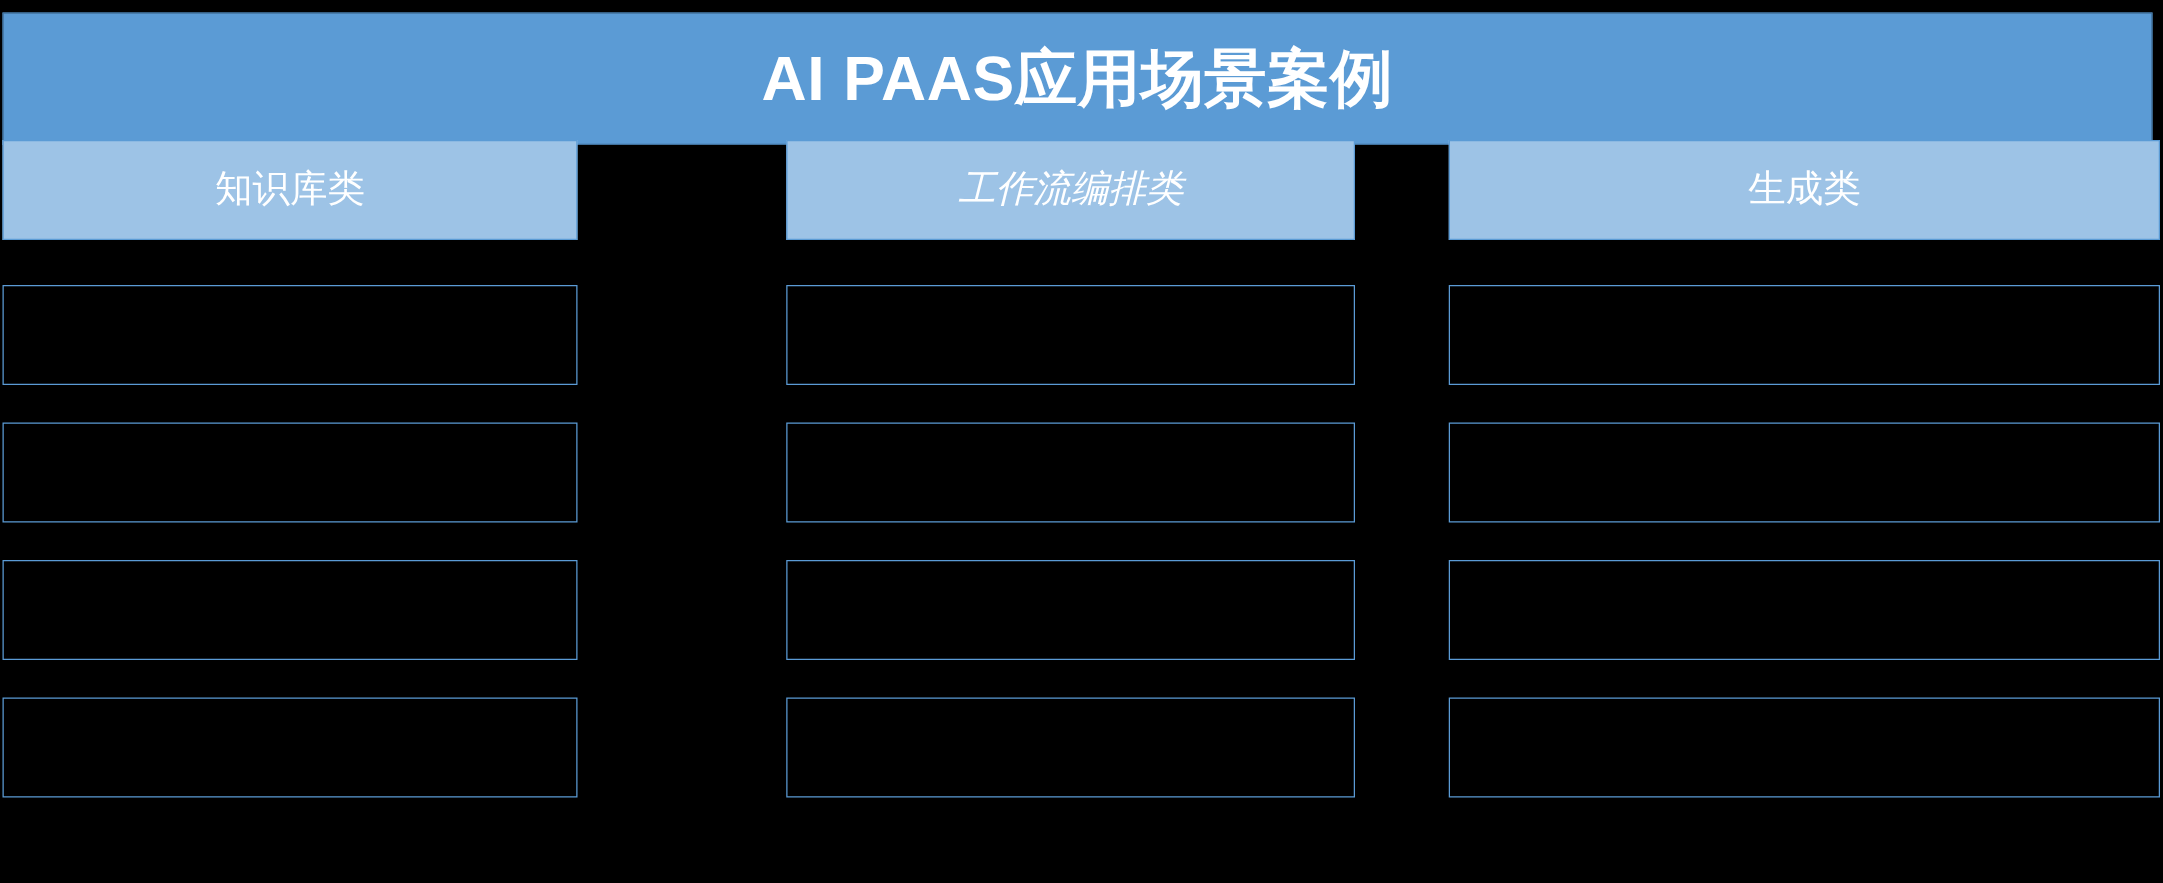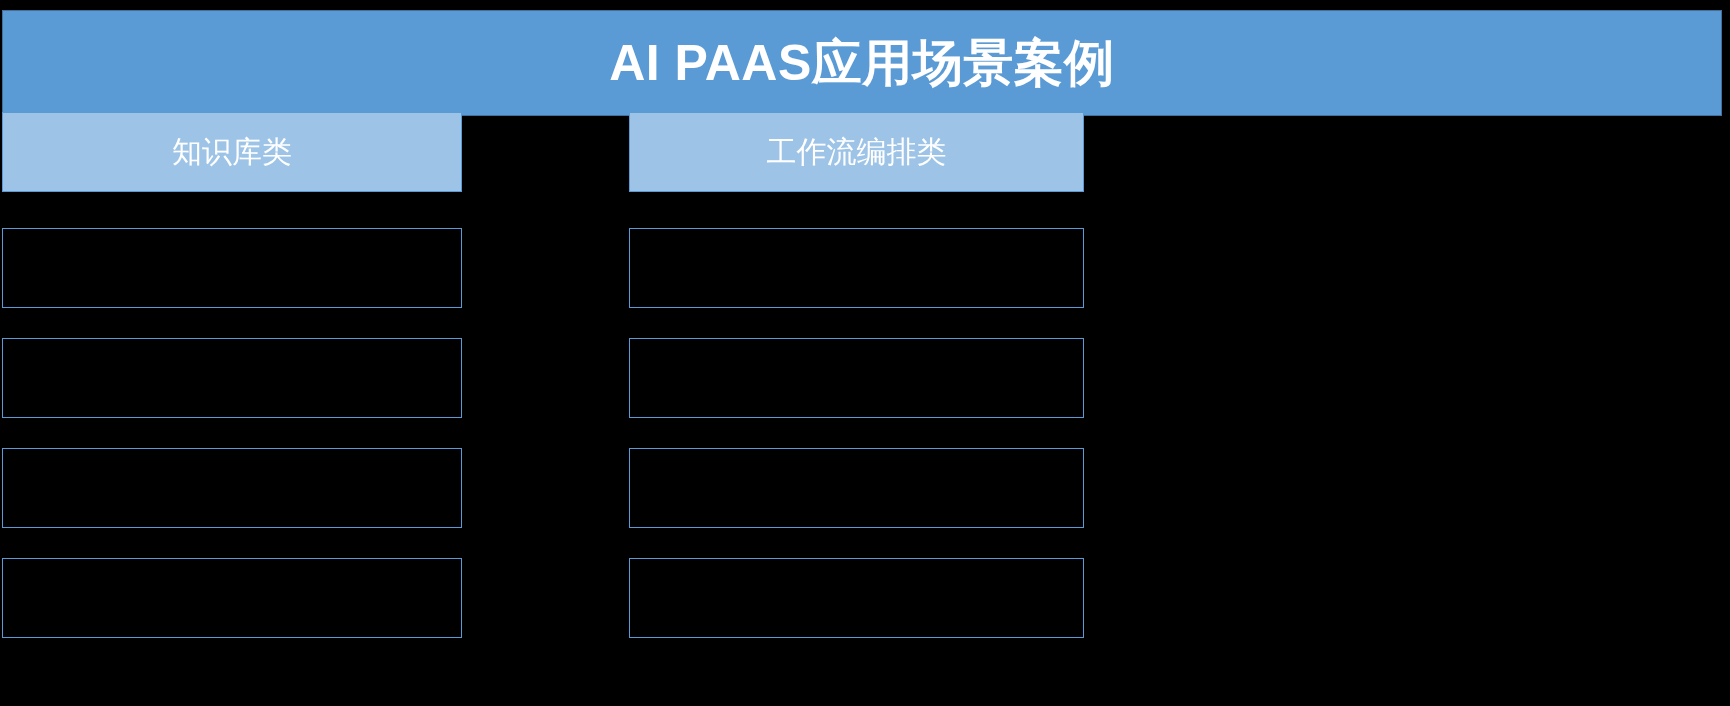--- a/index.html
+++ b/index.html
@@ -43,21 +43,21 @@
     line-height: 1;
     white-space: nowrap;
   }
 
   
   .column {
     position: absolute;
     top: 112px;
   }
   .col-1 { left: 2px;    width: 460px; }
-  .col-2 { left: 629px;  width: 455px; }
+  .col-2 { left: 629px;  width: 455px; font-style: italic; }
   .col-3 { left: 1159px; width: 569px; }
 
   
   .header-cell {
     height: 80px;
     background: #9DC3E6;
     border: 1px solid #5B9BD5;
     box-sizing: border-box;
     display: flex;
     align-items: center;
@@ -138,14 +138,33 @@
       </div>
       <div class="body-cell">
         <span class="body-cell-text"></span>
       </div>
       <div class="body-cell">
         <span class="body-cell-text"></span>
       </div>
     </div>
   </div>
 
+  <div class="column col-3">
+    <div class="header-cell">
+      <span class="header-text">生成类</span>
+    </div>
+    <div class="body-cells">
+      <div class="body-cell">
+        <span class="body-cell-text"></span>
+      </div>
+      <div class="body-cell">
+        <span class="body-cell-text"></span>
+      </div>
+      <div class="body-cell">
+        <span class="body-cell-text"></span>
+      </div>
+      <div class="body-cell">
+        <span class="body-cell-text"></span>
+      </div>
+    </div>
+  </div>
 
 </div>
 
 </body></html>

